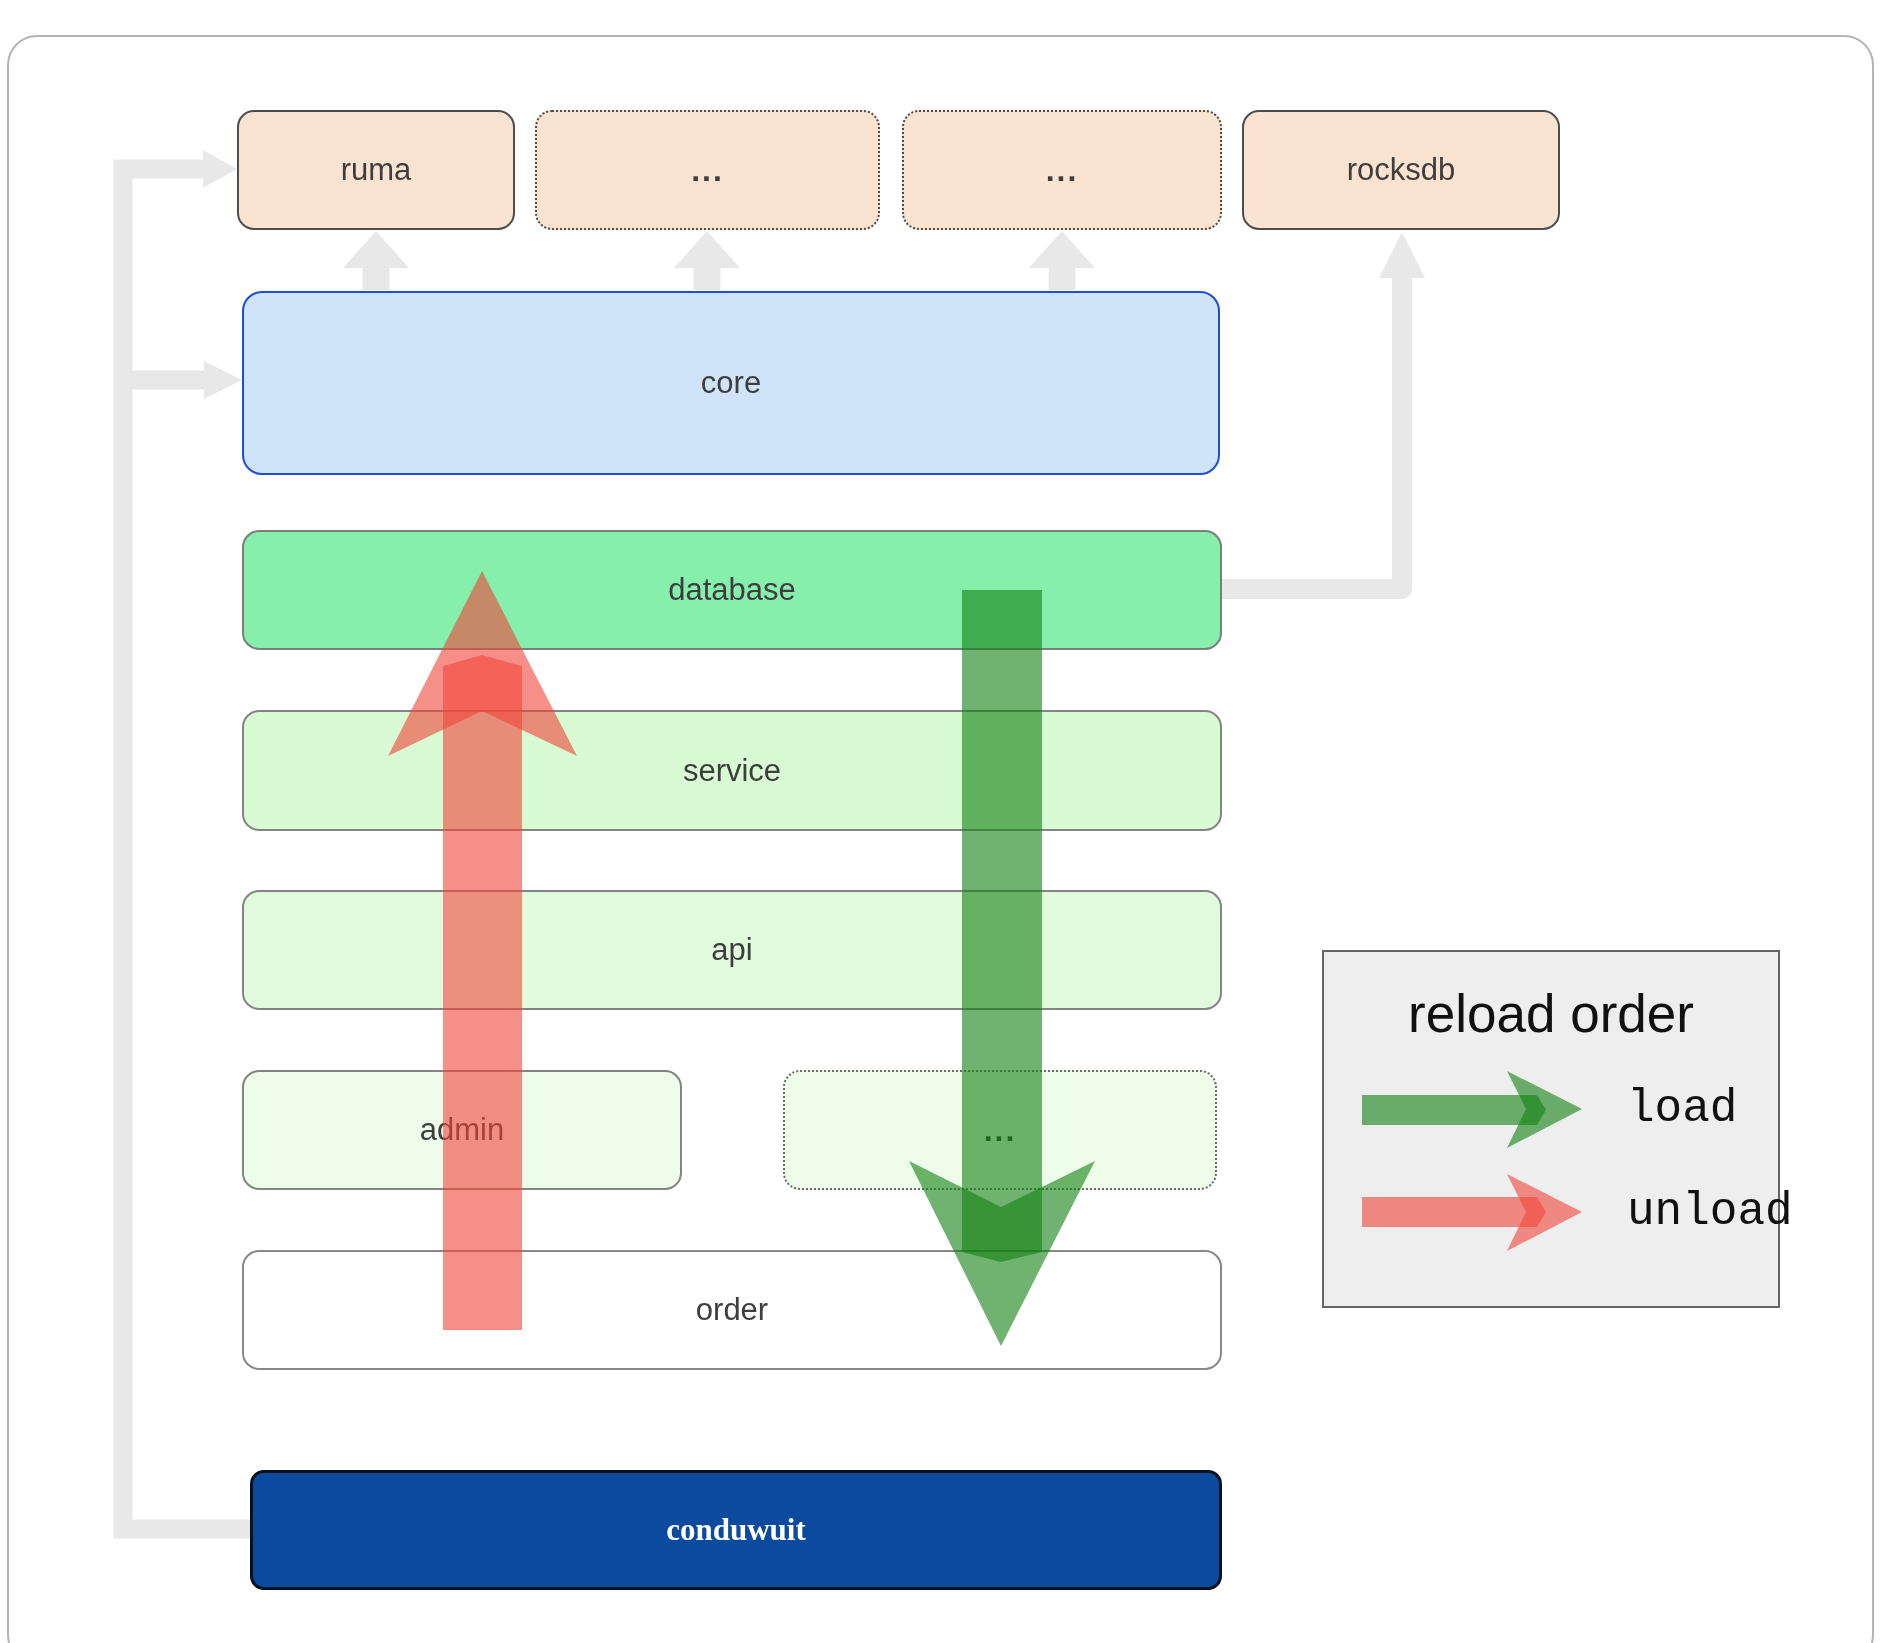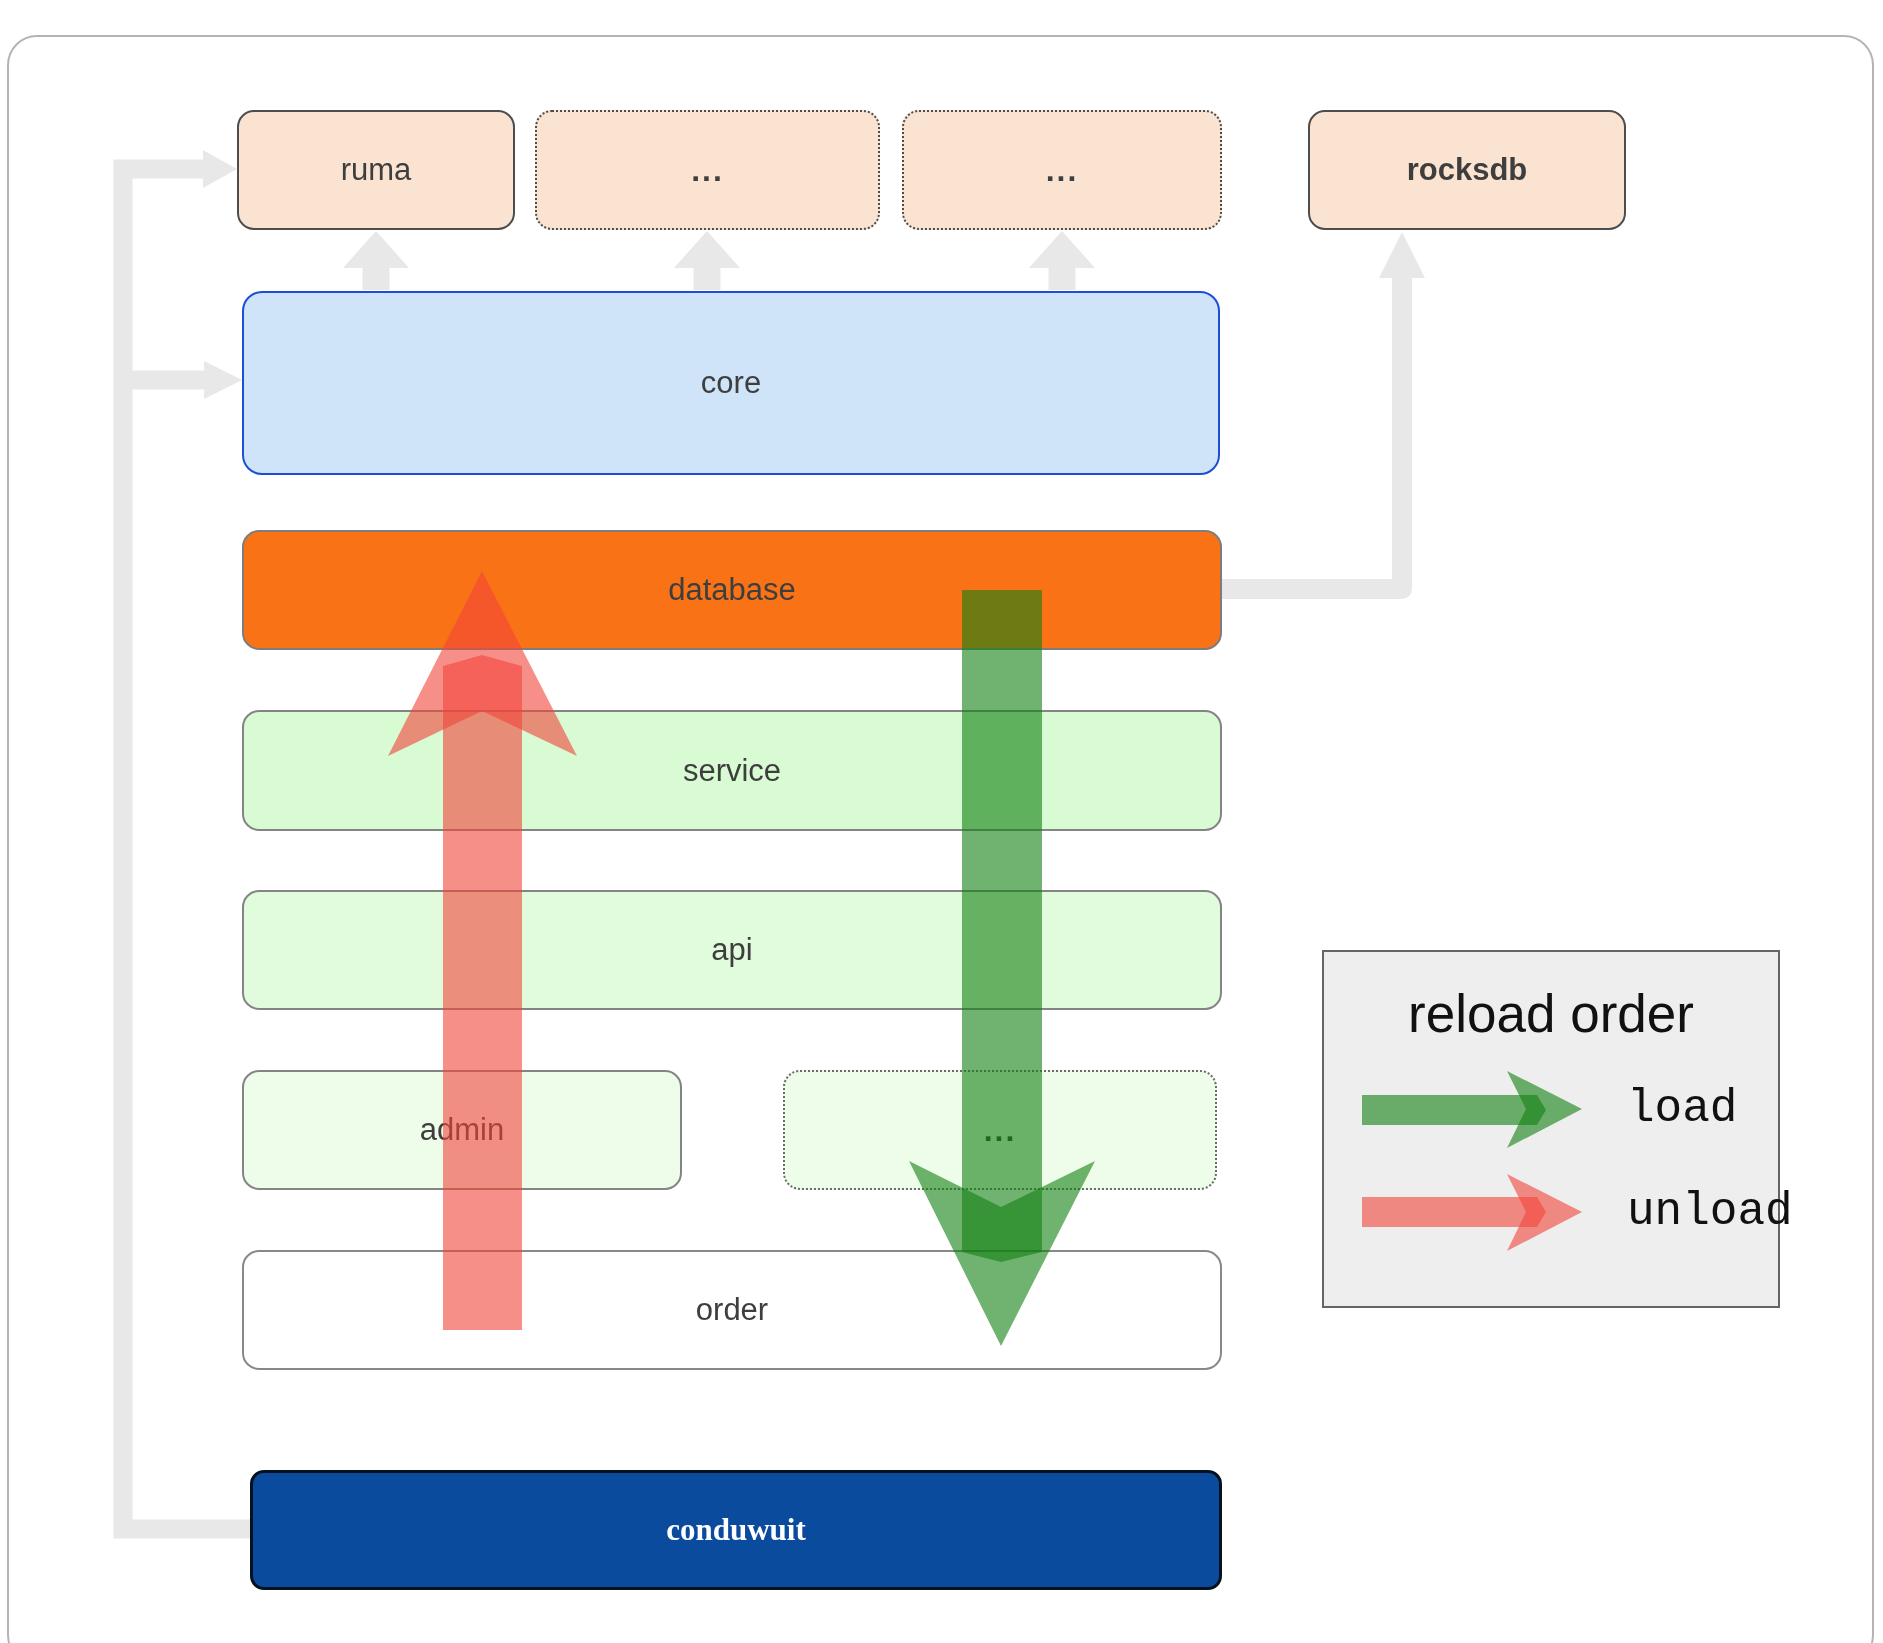--- a/index.html
+++ b/index.html
@@ -12,21 +12,21 @@
     position:absolute;left:7px;top:7px;width:1867px;height:1630px;
     border:2px solid #b4b4b4;border-radius:30px;box-sizing:border-box;
   }
   .box{
     position:absolute;display:flex;align-items:center;justify-content:center;
     box-sizing:border-box;font-size:31px;color:#3e3e3e;border-radius:17px;
   }
   .peach{background:#fae3d0;border:2px solid #4d4d4d;}
   .peach.dotted{border:2px dotted #4d4d4d;}
   .blue{background:#d0e4f9;border:2px solid #1d4ed8;border-radius:20px;}
-  .dbgreen{background:#f97316;border:2px solid #7d7d7d;}
+  .dbgreen{background:#86efac;border:2px solid #7d7d7d;}
   .svgreen{background:#d8fbd3;border:2px solid #848484;}
   .apigreen{background:#e1fcdc;border:2px solid #848484;}
   .palegreen{background:#edfdea;border:2px solid #848484;}
   .palegreen.dotted{border:2px dotted #6a6a6a;}
   .white{background:#ffffff;border:2px solid #888888;}
   .navy{
     background:#0b4b9e;border:3px solid #04111f;border-radius:14px;
     color:#ffffff;font-weight:600;font-family:Liberation Serif, serif;
   }
   .dots{font-weight:700;font-size:32px;letter-spacing:2px;}
@@ -70,21 +70,21 @@
 
   <div class="box peach" style="left:237px;top:82px;width:278px;height:120px;">
     <span>ruma</span>
   </div>
   <div class="box peach dotted" style="left:535px;top:82px;width:345px;height:120px;">
     <span class="dots">...</span>
   </div>
   <div class="box peach dotted" style="left:902px;top:82px;width:320px;height:120px;">
     <span class="dots">...</span>
   </div>
-  <div class="box peach" style="left:1308px;top:82px;width:318px;height:120px;font-weight:bold;">
+  <div class="box peach" style="left:1242px;top:82px;width:318px;height:120px;">
     <span>rocksdb</span>
   </div>
 
   <div class="box blue" style="left:242px;top:263px;width:978px;height:184px;">
     <span>core</span>
   </div>
 
   <div class="box dbgreen" style="left:242px;top:502px;width:980px;height:120px;">
     <span>database</span>
   </div>

